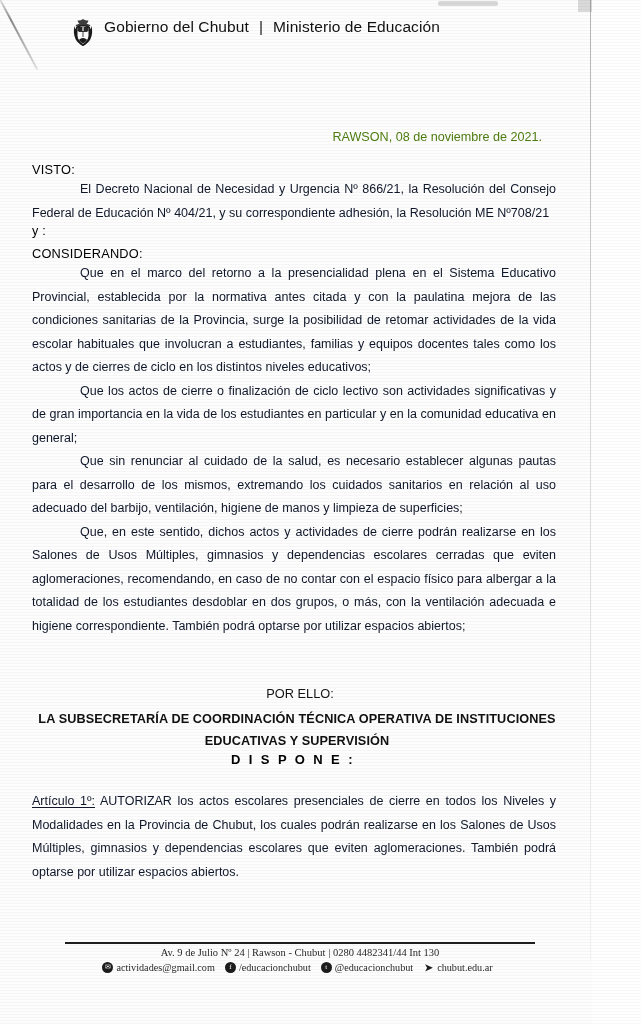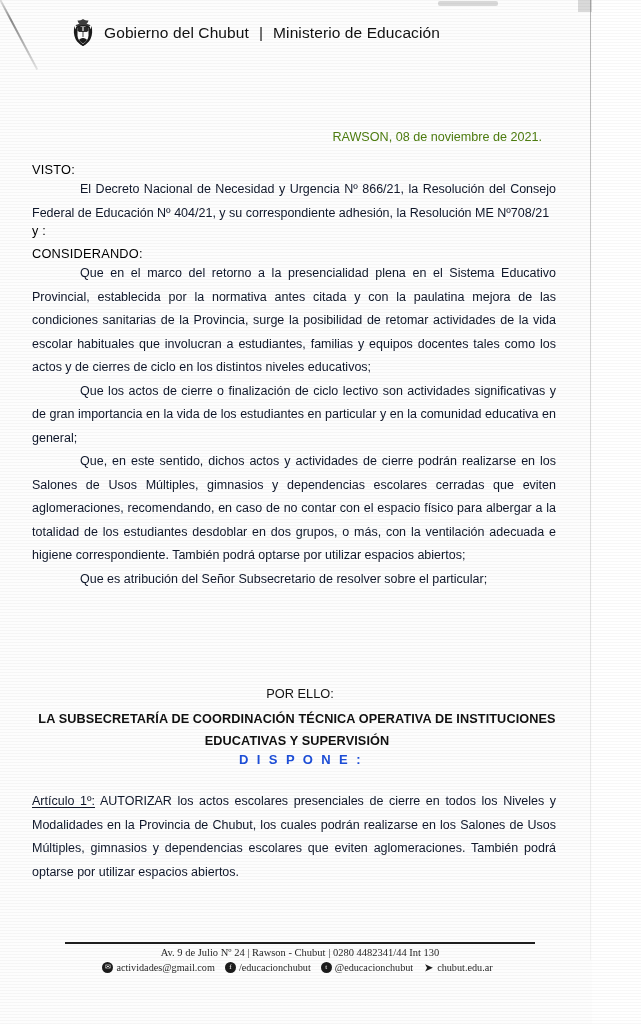--- a/index.html
+++ b/index.html
@@ -78,21 +78,21 @@
     background:
       repeating-linear-gradient(0deg, rgba(0,0,0,.5) 0 1px, rgba(0,0,0,0) 1px 3px);
   }
 
   
   #header {
     position: absolute;
     left: 0; top: 18px;
     width: 600px;
     display: flex;
-    align-items: center;
+    align-items: flex-start;
     gap: 8px;
     padding-left: 70px;
     box-sizing: border-box;
   }
   .crest {
     width: 26px;
     height: 30px;
     flex: 0 0 auto;
     display: block;
   }
@@ -169,27 +169,27 @@
     width: 530px;
     text-align: center;
     font-size: 12.7px;
     font-weight: bold;
     line-height: 22px;
     color: #101010;
     letter-spacing: .1px;
   }
   #dispone {
     position: absolute;
-    left: 36px; top: 752px;
+    left: 28px; top: 752px;
     width: 530px;
     text-align: center;
     font-size: 13px;
     font-weight: bold;
     letter-spacing: 2.4px;
-    color: #1d4ed8;
+    color: #000000;
   }
 
   #articles {
     position: absolute;
     left: 32px; top: 790px;
     width: 524px;
   }
   .article { margin: 0 0 6px 0; }
   .art-label {
     text-decoration: underline;
@@ -291,22 +291,22 @@
   <div class="section-label" id="visto-label">VISTO:</div>
   <div id="visto-body">
     <p class="para">El Decreto Nacional de Necesidad y Urgencia Nº 866/21, la Resolución del Consejo Federal de Educación Nº 404/21, y su correspondiente adhesión, la Resolución ME Nº708/21</p>
   </div>
   <div class="section-label" id="y-label">y :</div>
 
   <div class="section-label" id="consid-label">CONSIDERANDO:</div>
   <div id="considerando-body">
     <p class="para">Que en el marco del retorno a la presencialidad plena en el Sistema Educativo Provincial, establecida por la normativa antes citada y con la paulatina mejora de las condiciones sanitarias de la Provincia, surge  la posibilidad de retomar actividades de la vida escolar habituales que involucran a estudiantes, familias y equipos docentes tales como los actos y de cierres de ciclo en los distintos niveles educativos;</p>
     <p class="para">Que los actos de cierre o finalización de ciclo lectivo son actividades significativas y de gran importancia en la vida de los estudiantes en particular y en la comunidad educativa en general;</p>
+    <p class="para">Que sin renunciar al cuidado de la salud, es necesario establecer algunas pautas para el desarrollo de los mismos, extremando los cuidados sanitarios en relación al uso adecuado del barbijo, ventilación, higiene de manos y limpieza de superficies;</p>
     <p class="para">Que, en este sentido, dichos actos y actividades de cierre podrán realizarse en los Salones de Usos Múltiples, gimnasios y dependencias escolares cerradas que eviten aglomeraciones, recomendando, en caso de no contar con el espacio físico para albergar a la totalidad de los estudiantes desdoblar en dos grupos, o más, con la ventilación adecuada e higiene correspondiente. También podrá optarse por utilizar espacios abiertos;</p>
-    <p class="para">Que es atribución del Señor Subsecretario de resolver sobre el particular;</p>
   </div>
 
   <div id="authority">
     <div>LA SUBSECRETARÍA DE COORDINACIÓN TÉCNICA OPERATIVA DE INSTITUCIONES</div>
     <div>EDUCATIVAS Y SUPERVISIÓN</div>
   </div>
   <div id="porello">POR ELLO:</div>
   <div id="dispone">D I S P O N E :</div>
 
   <div id="articles">

